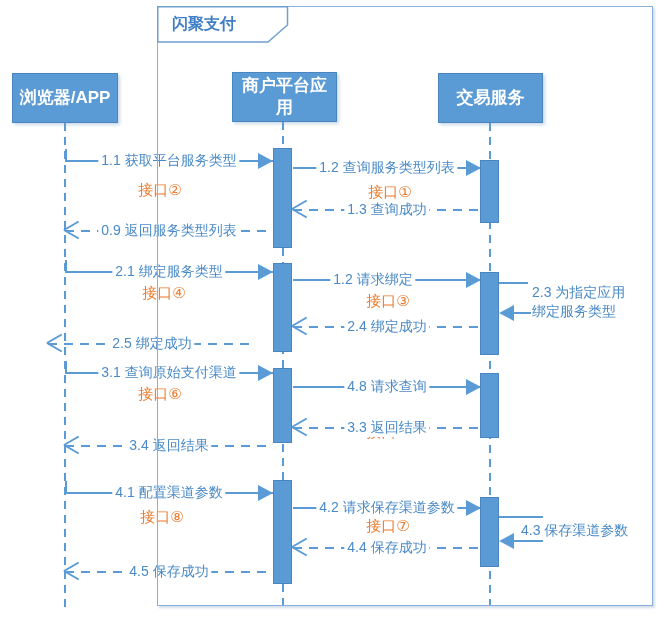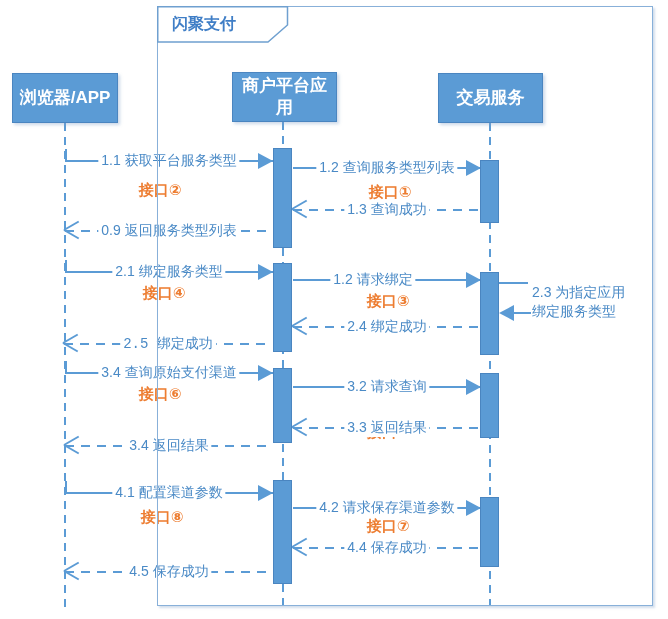--- a/index.html
+++ b/index.html
@@ -39,21 +39,21 @@
   .tri-left{position:absolute;width:0;height:0;
        border-right:15px solid var(--line);border-top:8px solid transparent;border-bottom:8px solid transparent;}
   .tick{position:absolute;left:0;top:-11px;width:2px;height:12px;background:var(--line);}
   .oarr{position:absolute;left:-1px;top:-9px;width:18px;height:18px;}
   .oarr::before,.oarr::after{content:"";position:absolute;left:0;top:8px;width:17px;height:2px;
        background:var(--line);transform-origin:0 50%;}
   .oarr::before{transform:rotate(-30deg);}
   .oarr::after{transform:rotate(30deg);}
   
   .iface{position:absolute;transform:translate(-50%,-50%);color:var(--accent);
-       font-weight:bold;font-size:15px;white-space:nowrap;z-index:3;}
+       font-weight:normal;font-size:15px;white-space:nowrap;z-index:3;}
   
   .selfmsg{position:absolute;z-index:3;}
   .sline{position:absolute;height:2px;background:var(--line);}
   .sm-text{position:absolute;font-size:14px;color:var(--text);white-space:nowrap;line-height:19px;}
   .sm-text span{display:block;}
 </style>
 </head>
 <body>
 
 <div id="stage">
@@ -129,34 +129,34 @@
     <div class="sm-text" style="left:33px;top:1px;">
       <span>2.3 为指定应用</span>
       <span>绑定服务类型</span>
     </div>
   </div>
 
   <div class="msg dashed" style="left:293px;top:326px;width:188px;">
     <div class="oarr"></div>
     <span class="lbl">2.4 绑定成功</span>
   </div>
-  <div class="msg dashed" style="left:64px;top:343px;width:208px;font-family:Liberation Mono, monospace;">
+  <div class="msg dashed" style="left:48px;top:343px;width:208px;">
     <div class="oarr"></div>
     <span class="lbl">2.5 绑定成功</span>
   </div>
 
   <div class="msg" style="left:65px;top:372px;width:208px;">
     <div class="tick"></div>
     <div class="farr"></div>
-    <span class="lbl">3.4 查询原始支付渠道</span>
+    <span class="lbl">3.1 查询原始支付渠道</span>
   </div>
   <div class="iface" style="left:160px;top:394px;">接口⑥</div>
   <div class="msg" style="left:293px;top:386px;width:188px;">
     <div class="farr"></div>
-    <span class="lbl">3.2 请求查询</span>
+    <span class="lbl">4.8 请求查询</span>
   </div>
   <div class="iface" style="left:388px;top:432px;">接口⑤</div>
   <div class="msg dashed" style="left:293px;top:427px;width:188px;">
     <div class="oarr"></div>
     <span class="lbl">3.3 返回结果</span>
   </div>
   <div class="msg dashed" style="left:65px;top:445px;width:208px;">
     <div class="oarr"></div>
     <span class="lbl">3.4 返回结果</span>
   </div>
@@ -166,20 +166,28 @@
     <div class="farr"></div>
     <span class="lbl">4.1 配置渠道参数</span>
   </div>
   <div class="iface" style="left:162px;top:517px;">接口⑧</div>
   <div class="msg" style="left:293px;top:507px;width:188px;">
     <div class="farr"></div>
     <span class="lbl">4.2 请求保存渠道参数</span>
   </div>
   <div class="iface" style="left:388px;top:526px;">接口⑦</div>
 
+  <div class="selfmsg" style="left:499px;top:516px;width:160px;height:30px;">
+    <div class="sline" style="left:0;top:0;width:44px;"></div>
+    <div class="sm-text" style="left:22px;top:5px;">
+      <span>4.3 保存渠道参数</span>
+    </div>
+    <div class="sline" style="left:14px;top:24px;width:30px;"></div>
+    <div class="tri-left" style="left:0;top:17px;"></div>
+  </div>
 
   <div class="msg dashed" style="left:293px;top:547px;width:188px;">
     <div class="oarr"></div>
     <span class="lbl">4.4 保存成功</span>
   </div>
   <div class="msg dashed" style="left:65px;top:571px;width:208px;">
     <div class="oarr"></div>
     <span class="lbl">4.5 保存成功</span>
   </div>
 

